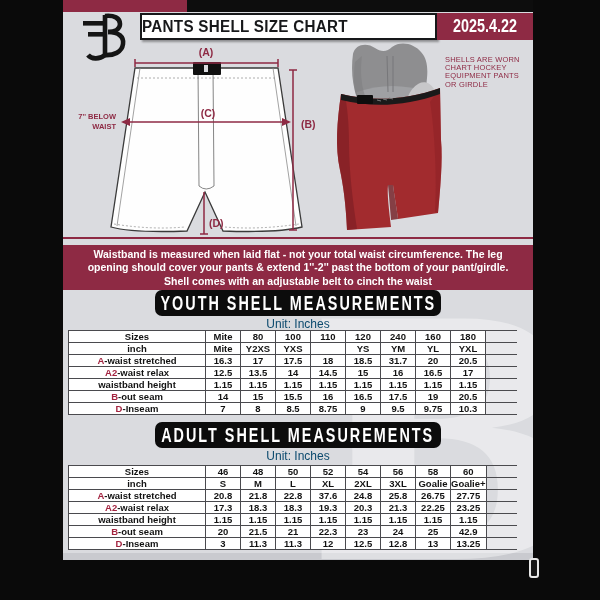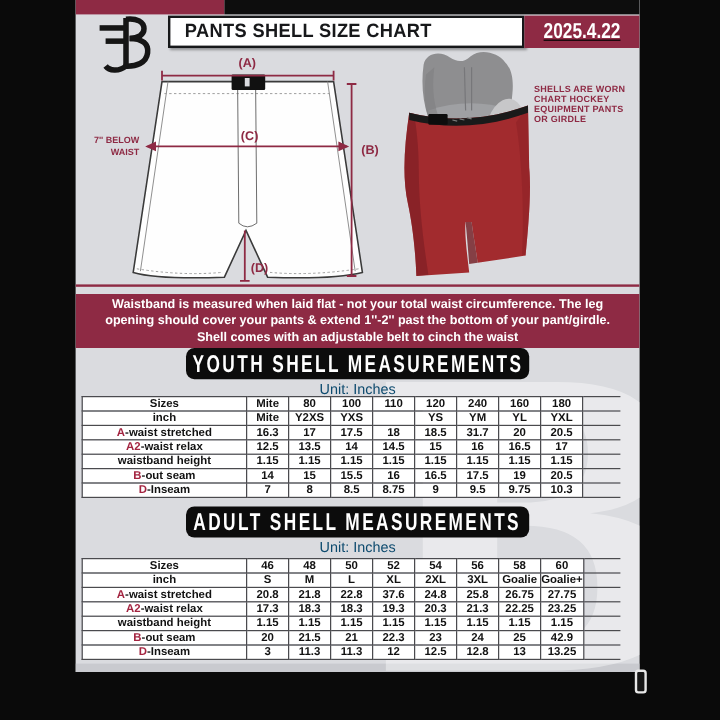--- a/index.html
+++ b/index.html
@@ -11,33 +11,33 @@
   #stage{position:absolute;inset:0;}
 
   
   .card{position:absolute;left:63px;top:0;width:470px;height:560px;background:#dadbdf;overflow:hidden;}
   .strip-maroon{position:absolute;left:0;top:0;width:124px;height:12px;background:#8e2a44;}
   .strip-black{position:absolute;left:124px;top:0;width:346px;height:12px;background:#0d0d0d;}
 
   .logo-header{position:absolute;left:18px;top:12px;width:46px;height:50px;}
 
   .title-box{position:absolute;left:77px;top:13px;width:297px;height:27px;background:#ffffff;
-    border:2px solid #17181a;box-sizing:border-box;display:flex;align-items:center;padding-left:12px;
+    border:2px solid #17181a;box-sizing:border-box;display:flex;align-items:center;
     box-shadow:2px 2px 2px rgba(0,0,0,.35);}
   .title-box span{font-size:16px;font-weight:700;color:#17181a;letter-spacing:.3px;white-space:nowrap;
     transform:scaleX(.95);transform-origin:left center;}
 
   .date-box{position:absolute;left:374px;top:13px;width:96px;height:27px;background:#8e2a44;
-    display:flex;align-items:center;justify-content:center;text-decoration:underline;}
+    display:flex;align-items:center;justify-content:center;}
   .date-box span{color:#fff;font-weight:700;font-size:18px;white-space:nowrap;transform:scaleX(.8);}
 
   .diagram-svg{position:absolute;left:0;top:40px;}
   .photo-svg{position:absolute;left:272px;top:42px;}
-  .photo-caption{position:absolute;left:382px;top:71px;width:88px;color:#8e2a44;
-    font-size:7.5px;font-weight:700;line-height:8.2px;letter-spacing:.2px;}
+  .photo-caption{position:absolute;left:382px;top:56px;width:88px;color:#8e2a44;
+    font-size:7.5px;font-weight:400;line-height:8.2px;letter-spacing:.2px;}
 
   .divider{position:absolute;left:0;top:237px;width:470px;height:2px;background:#8e2a44;}
 
   .notice{position:absolute;left:0;top:245px;width:470px;height:45px;background:#8e2a44;color:#fff;
     text-align:center;font-size:10.5px;font-weight:700;line-height:13.4px;padding-top:3px;box-sizing:border-box;}
   .notice div{white-space:nowrap;}
 
   .section-banner{position:absolute;left:50%;transform:translateX(-50%);width:286px;height:26px;
     background:#0c0c0c;border-radius:7px;color:#fff;display:flex;align-items:center;justify-content:center;z-index:3;}
   .section-banner span{font-weight:700;font-size:18px;letter-spacing:2.5px;white-space:nowrap;

